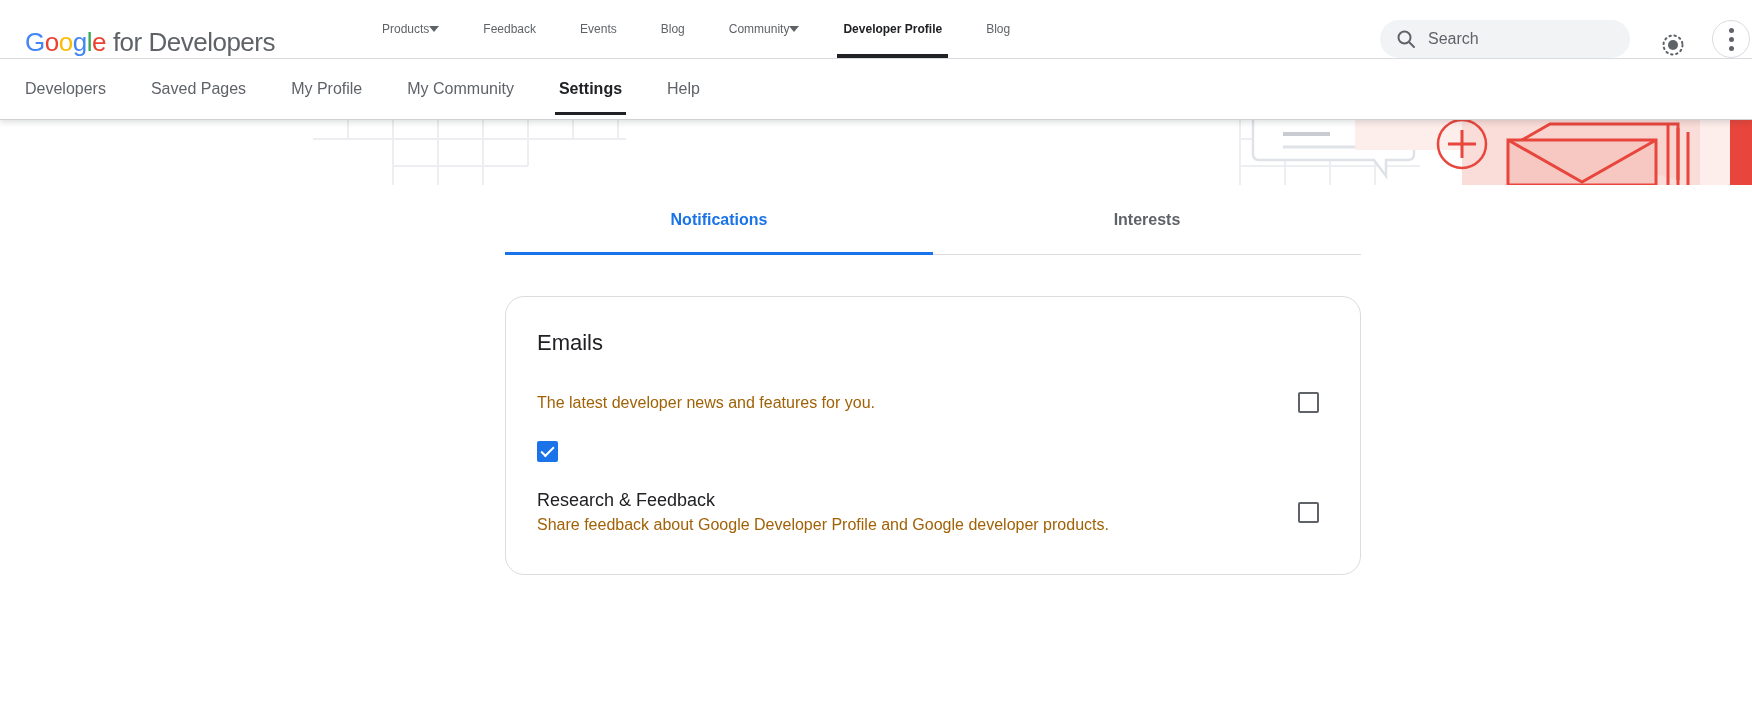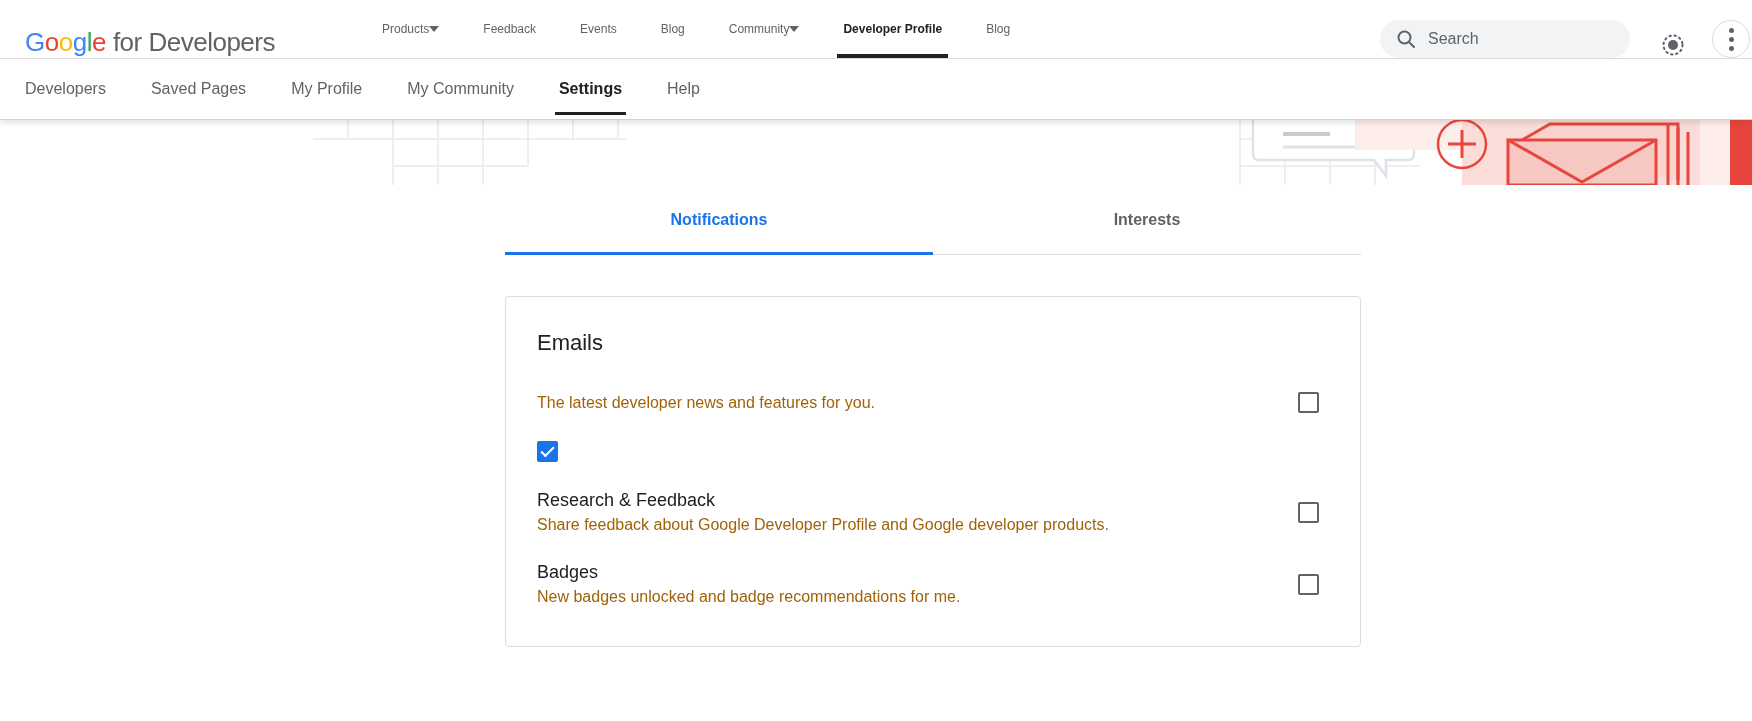--- a/index.html
+++ b/index.html
@@ -47,21 +47,21 @@
 
   
   .content { margin-left:477px; width:884px;padding-left:28px; }
   .tabs { display:flex; height:70px; border-bottom:1px solid #dadce0; }
   .tab { flex:1; display:flex; align-items:center; justify-content:center; font-size:16px;
          color:#5f6368; font-weight:700; cursor:pointer; position:relative; }
   .tab.active { color:#1a73e8; }
   .tab.active::after { content:""; position:absolute; left:0; right:0; bottom:-1px; height:3px;
          background:#1a73e8; }
 
-  .card { margin-top:41px; border:1px solid #dadce0; border-radius:4px;
+  .card { margin-top:41px; border:1px solid #dadce0; border-radius:19px;
           padding:33px 41px 40px 31px; background:#fff; }
   .card-title { font-size:22px; font-weight:400; color:#202124; margin-bottom:36px; }
   .row { display:flex; justify-content:space-between; align-items:center; margin-bottom:28px; }
   .row:last-child { margin-bottom:0; }
   .row-title { font-size:18px; color:#202124; margin-bottom:5px; }
   .row-desc { font-size:16px; color:#a16207; }
   .checkbox { width:21px; height:21px; border:2px solid #5f6368; border-radius:2px; flex:none;
               cursor:pointer; display:flex; align-items:center; justify-content:center; }
   .checkbox.checked { background:#1a73e8; border-color:#1a73e8; }
   .checkbox.checked::after { content:""; width:11px; height:5px; border-left:2.5px solid #fff;
@@ -198,21 +198,14 @@
     </div>
 
     <div class="row">
       <div>
         <div class="row-title">Research &amp; Feedback</div>
         <div class="row-desc">Share feedback about Google Developer Profile and Google developer products.</div>
       </div>
       <div class="checkbox"></div>
     </div>
 
-    <div class="row">
-      <div>
-        <div class="row-title">Badges</div>
-        <div class="row-desc">New badges unlocked and badge recommendations for me.</div>
-      </div>
-      <div class="checkbox"></div>
-    </div>
   </div>
 </div>
 
 </body></html>

